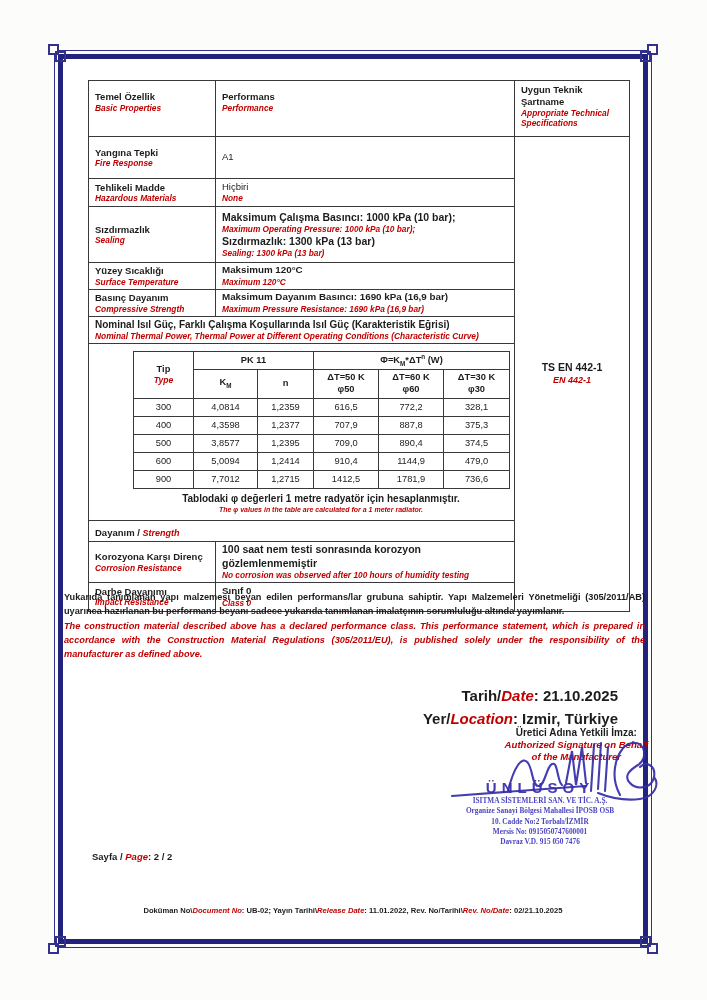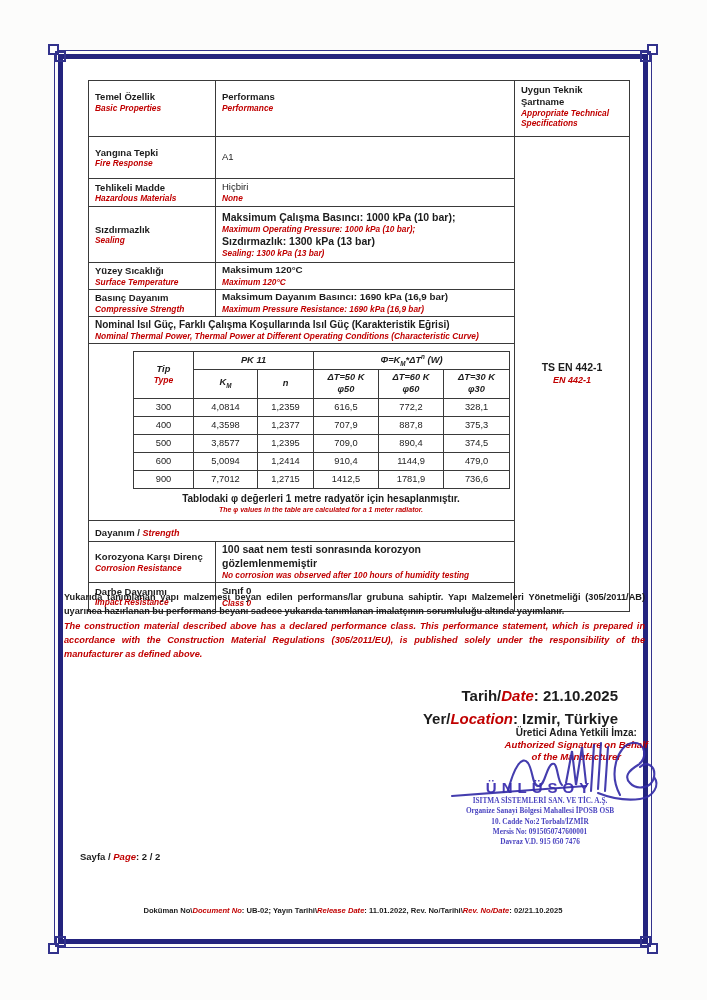--- a/index.html
+++ b/index.html
@@ -32,21 +32,21 @@
   .el { color:#c00000; font-style:italic; font-weight:bold; font-size:8.4px; line-height:1.2; }
   .vb { font-weight:bold; font-size:9.8px; line-height:1.3; }
   .vp { font-size:9.5px; line-height:1.3; }
   .ve { color:#c00000; font-style:italic; font-weight:bold; font-size:8.3px; line-height:1.25; }
 
   td.ts-cell { text-align:center; vertical-align:middle; }
 
   
   table.inner { border-collapse:collapse; table-layout:fixed; width:376px; margin:7px 0 0 44px; text-align:center; }
   table.inner td { border:1.5px solid #3a3a3a; padding:1px 2px; font-size:9.3px; line-height:1.25; }
-  table.inner .h { font-weight:bold;font-style:italic; }
+  table.inner .h { font-weight:bold; }
   table.inner sub, table.inner sup { font-size:6.3px; }
   table.inner .dcell { height:18px; }
   .notes { width:376px; margin-left:44px; text-align:center; padding:3px 0 4px 0; }
   .note-tr { font-size:10px; font-weight:bold; line-height:1.3; }
   .note-en { color:#c00000; font-style:italic; font-weight:bold; font-size:7px; line-height:1.3; }
 
   
   .decl { position:absolute; left:64px; top:590px; width:581px; text-align:justify; }
   .decl-tr { font-size:9.2px; font-weight:bold; line-height:1.55; }
   .decl-en { color:#c00000; font-style:italic; font-weight:bold; font-size:9.2px; line-height:1.55; }
@@ -56,21 +56,21 @@
   .dateblock { position:absolute; right:89px; top:684px; text-align:right; font-size:15px; font-weight:bold; line-height:1.55; }
   .sigblock { position:absolute; right:59px; top:726px; text-align:center; }
   .sign-tr { font-size:10px; font-weight:bold; line-height:1.3; }
   .sign-en { color:#c00000; font-style:italic; font-weight:bold; font-size:9.6px; line-height:1.3; }
 
   .stamp { position:absolute; left:415px; top:779px; width:250px; text-align:center; z-index:2; }
   .company { font-size:15px; font-weight:bold; letter-spacing:5px; color:#473ab5; line-height:1.15; }
   .sline { font-size:7.3px; font-weight:bold; line-height:1.4; color:#4a44c0;font-family:Liberation Serif, serif; }
   .sig-svg { position:absolute; left:448px; top:733px; width:238px; height:82px; z-index:3; pointer-events:none; }
 
-  .pagenum { position:absolute; left:80px; top:851px; font-size:9.5px; font-weight:600; }
+  .pagenum { position:absolute; left:92px; top:851px; font-size:9.5px; font-weight:600; }
   .docfooter { position:absolute; left:58px; top:906px; width:590px; text-align:center; font-size:7.6px; font-weight:bold; white-space:nowrap; }
 </style>
 </head>
 <body>
 
 <div class="frame">
   <div class="corner c-tl"></div>
   <div class="corner c-tr"></div>
   <div class="corner c-bl"></div>
   <div class="corner c-br"></div>

